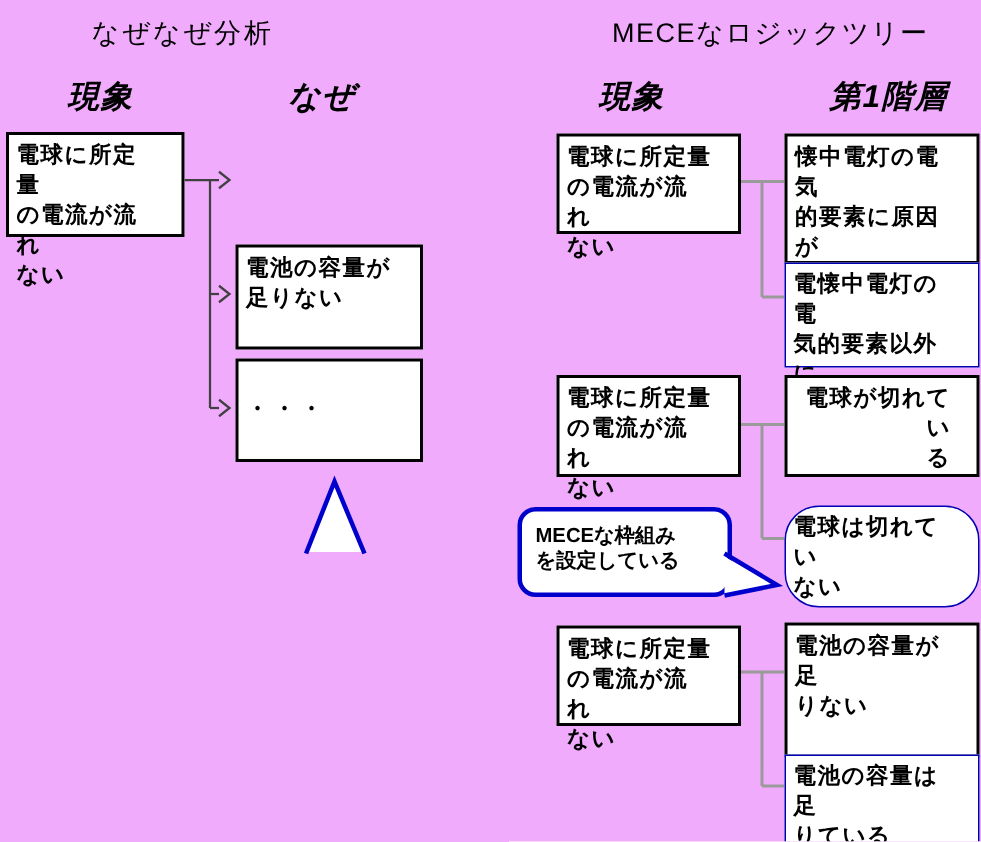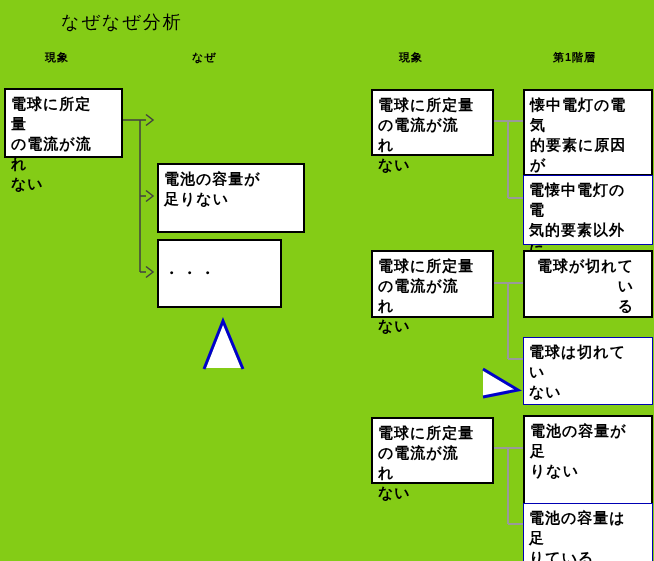--- a/index.html
+++ b/index.html
@@ -1,29 +1,29 @@
 <!DOCTYPE html>
 <html><head>
 <meta charset="utf-8">
 <style>
   html,body{margin:0;padding:0;background:#fff;}
   .canvas{
-    position:relative;width:654px;height:561px;background:#84cc16;overflow:hidden;
+    position:relative;width:654px;height:561px;background:#f0abfc;overflow:hidden;
     font-family:"Liberation Sans","DejaVu Sans",sans-serif;color:#000;
   }
   .layer{position:absolute;left:0;top:0;width:654px;height:561px;pointer-events:none;}
   .under{z-index:0;}
   .over{z-index:3;}
   .title{
     position:absolute;font-size:18px;font-weight:400;letter-spacing:2px;
     white-space:nowrap;z-index:1;
   }
   .col-header{
-    position:absolute;font-size:11px;font-weight:700;letter-spacing:1px;
-    white-space:nowrap;z-index:1;
+    position:absolute;font-size:21px;font-weight:700;letter-spacing:1px;
+    white-space:nowrap;z-index:1;font-style:italic;
   }
   .box{
     position:absolute;box-sizing:border-box;background:#fff;border:2px solid #000;
     font-size:15px;font-weight:700;line-height:20px;letter-spacing:1px;
     padding:4px 17px 0 5px;white-space:pre-line;z-index:1;
   }
   .box.blue{border:1.5px solid #0000b3;margin-top:12px;}
   .box.dots{padding-top:22px;letter-spacing:3px;}
   .callout{
     position:absolute;box-sizing:border-box;background:#fff;
@@ -62,54 +62,57 @@
     </g>
   </svg>
 
   <div class="title" style="left:61px;top:10px;">なぜなぜ分析</div>
   <div class="col-header" style="left:45px;top:50px;">現象</div>
   <div class="col-header" style="left:192px;top:50px;">なぜ</div>
 
   <div class="box" style="left:4px;top:88px;width:119px;height:70px;">電球に所定量
 の電流が流れ
 ない</div>
-  <div class="box" style="left:157px;top:163px;width:148px;height:70px;">電池の容量が
+  <div class="box" style="left:157px;top:163px;width:125px;height:70px;">電池の容量が
 足りない</div>
   <div class="box dots" style="left:157px;top:239px;width:125px;height:69px;">・・・</div>
 
 
+  <div class="title" style="left:408px;top:10px;letter-spacing:1px;">MECEなロジックツリー</div>
   <div class="col-header" style="left:399px;top:50px;">現象</div>
   <div class="col-header" style="left:553px;top:50px;">第1階層</div>
 
   <div class="box" style="left:371px;top:89px;width:123px;height:67px;">電球に所定量
 の電流が流れ
 ない</div>
   <div class="box" style="left:523px;top:89px;width:130px;height:87px;">懐中電灯の電気
 的要素に原因が
 ある</div>
   <div class="box blue" style="left:523px;top:163px;width:130px;height:70px;">電懐中電灯の電
 気的要素以外に
 原因がある</div>
 
   <div class="box" style="left:371px;top:250px;width:123px;height:68px;">電球に所定量
 の電流が流れ
 ない</div>
   <div class="box" style="left:523px;top:250px;width:130px;height:68px;text-align:right;">電球が切れてい
 る</div>
-  <div class="box blue" style="left:523px;top:325px;width:130px;height:68px;">電球は切れてい
+  <div class="box blue" style="left:523px;top:325px;width:130px;height:68px;border-radius:23px;">電球は切れてい
 ない</div>
 
   <div class="box" style="left:371px;top:417px;width:123px;height:67px;">電球に所定量
 の電流が流れ
 ない</div>
   <div class="box" style="left:523px;top:415px;width:130px;height:90px;">電池の容量が足
 りない</div>
   <div class="box blue" style="left:523px;top:491px;width:130px;height:67px;">電池の容量は足
 りている</div>
 
+  <div class="callout" style="left:345px;top:338px;width:143px;height:60px;">MECEな枠組み
+を設定している</div>
 
   <svg class="layer over" width="654" height="561" viewBox="0 0 654 561">
 
     <path d="M206,368 L223,324 L241,368 Z" fill="#ffffff" stroke="none"></path>
     <path d="M204,369 L223,321 L243,369" fill="none" stroke="#0000cc" stroke-width="3"></path>
 
     <path d="M483,371 L516,390 L483,396 Z" fill="#ffffff" stroke="none"></path>
     <path d="M483,369 L518,390 L483,397" fill="none" stroke="#0000cc" stroke-width="3"></path>
   </svg>
 

